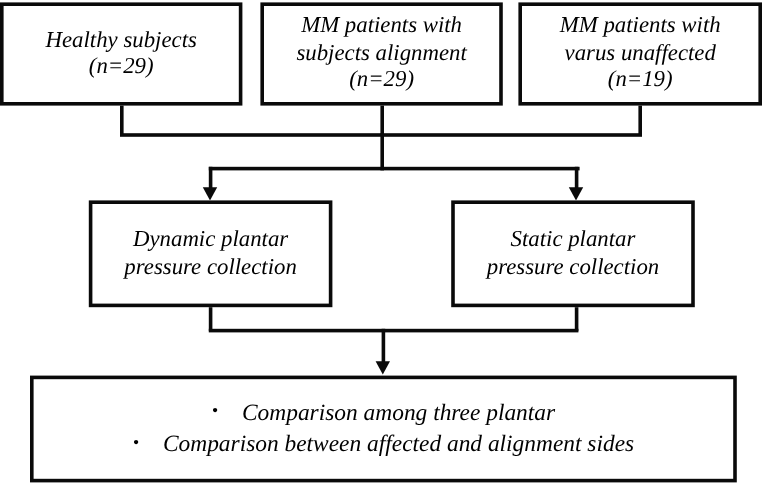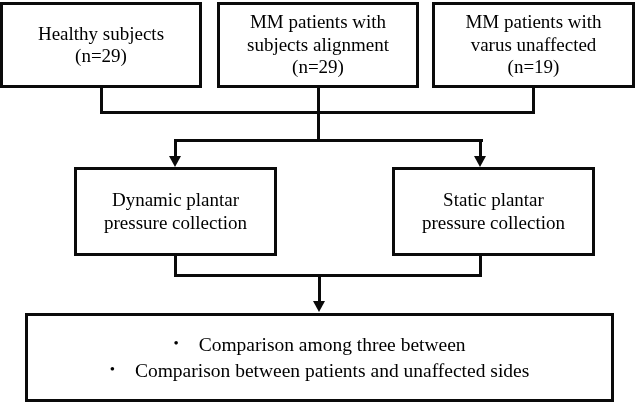--- a/index.html
+++ b/index.html
@@ -7,20 +7,21 @@
     padding: 0;
     background: #ffffff;
   }
   #flowchart-root {
     position: relative;
     width: 638px;
     height: 405px;
     background: #ffffff;
     font-family: "Liberation Serif", "DejaVu Serif", serif;
     overflow: hidden;
+    font-style: italic;
   }
   .node-box {
     position: absolute;
     box-sizing: border-box;
     border: 3px solid #0a0a0a;
     background: #ffffff;
     display: flex;
     flex-direction: column;
     align-items: center;
     justify-content: center;
@@ -43,21 +44,21 @@
   #box-neutral   { left: 217px; width: 202px; }
   #box-varus     { left: 432px; width: 203px; }
 
   
   .row2 {
     top: 167px;
     height: 89px;
     font-size: 19px;
   }
   #box-dynamic { left: 74px;  width: 203px; }
-  #box-static  { left: 392px; width: 203px; }
+  #box-static  { left: 376px; width: 203px; }
 
   
   #box-outcomes {
     left: 25px;
     top: 313px;
     width: 589px;
     height: 89px;
     align-items: center;
     justify-content: center;
     font-size: 19.5px;
@@ -151,22 +152,22 @@
 
   <div class="conn hline" style="left:174px; top:274px; width:308px;"></div>
 
   <div class="conn vline" style="left:318px; top:274px; height:29px;"></div>
   <div class="arrow-head" style="left:313px; top:301px;"></div>
 
   <div class="node-box" id="box-outcomes">
     <div class="bullet-list">
       <div class="bullet-row">
         <span class="bullet-dot">•</span>
-        <span>Comparison among three between</span>
+        <span>Comparison among three plantar</span>
       </div>
       <div class="bullet-row">
         <span class="bullet-dot">•</span>
-        <span>Comparison between patients and unaffected sides</span>
+        <span>Comparison between affected and alignment sides</span>
       </div>
     </div>
   </div>
 
 </div>
 
 </body></html>

